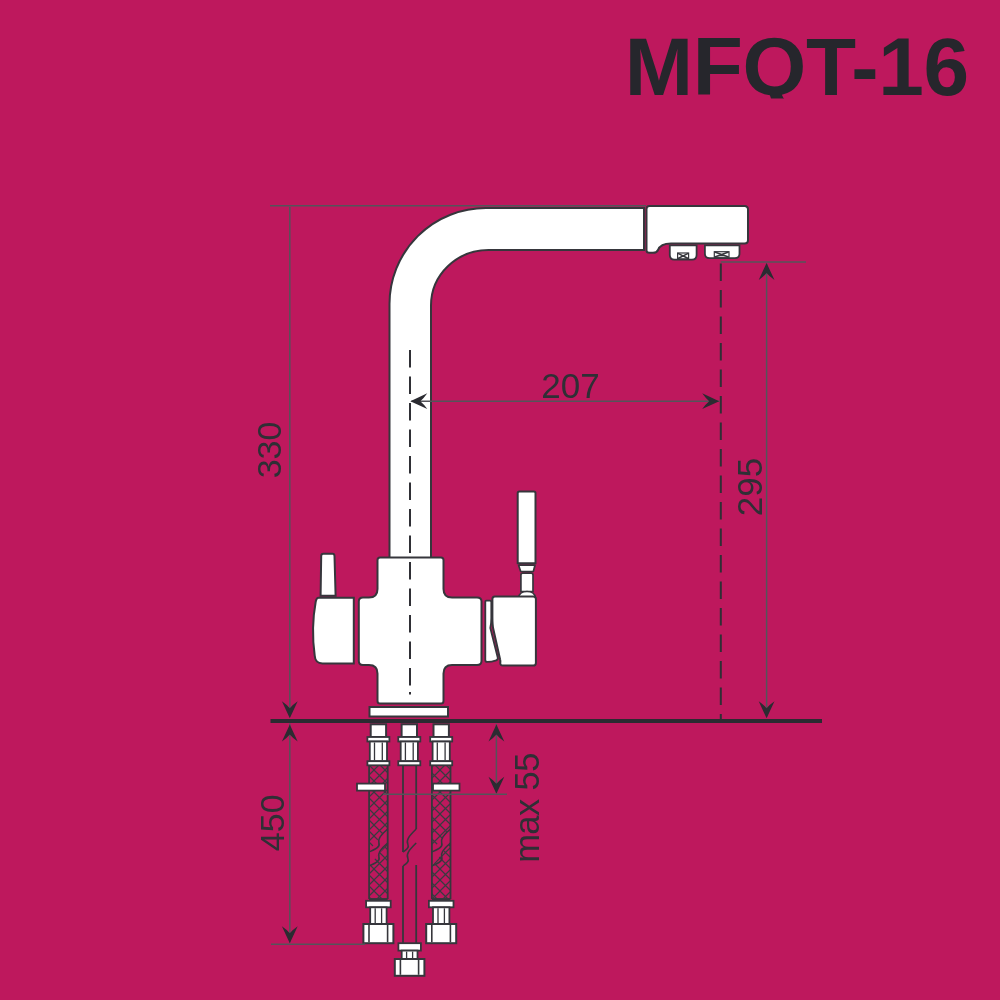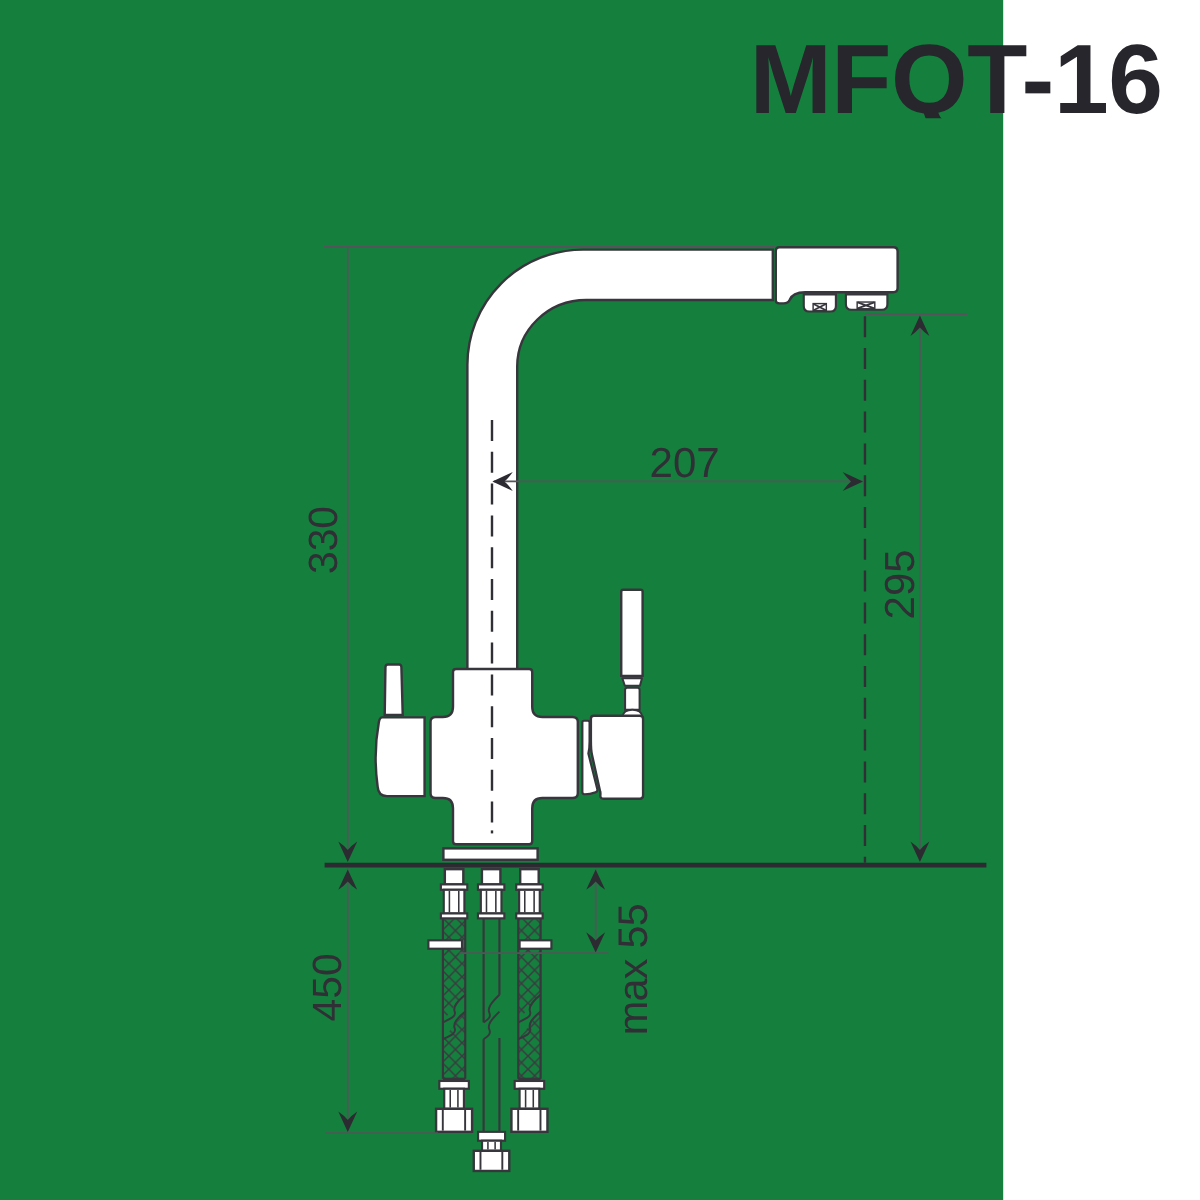--- a/index.html
+++ b/index.html
@@ -1,16 +1,16 @@
 <!DOCTYPE html>
 <html><head>
 <meta charset="utf-8">
 <style>
   html,body{margin:0;padding:0;background:#fff;}
-  .page{width:836px;height:1000px;position:relative;background:#15803d;font-family:"Liberation Sans",sans-serif;}
+  .page{width:1000px;height:1000px;position:relative;background:#be185d;font-family:"Liberation Sans",sans-serif;}
   svg{position:absolute;left:0;top:0;}
   text{font-family:"Liberation Sans",sans-serif;}
 </style>
 </head>
 <body>
 <div class="page">
 <svg width="1000" height="1000" viewBox="0 0 1000 1000">
 <defs>
   <pattern id="hatch" patternUnits="userSpaceOnUse" width="11" height="11">
     <path d="M0,0 L11,11 M11,0 L0,11" stroke="#3a3a40" stroke-width="1.25" fill="none"></path>

